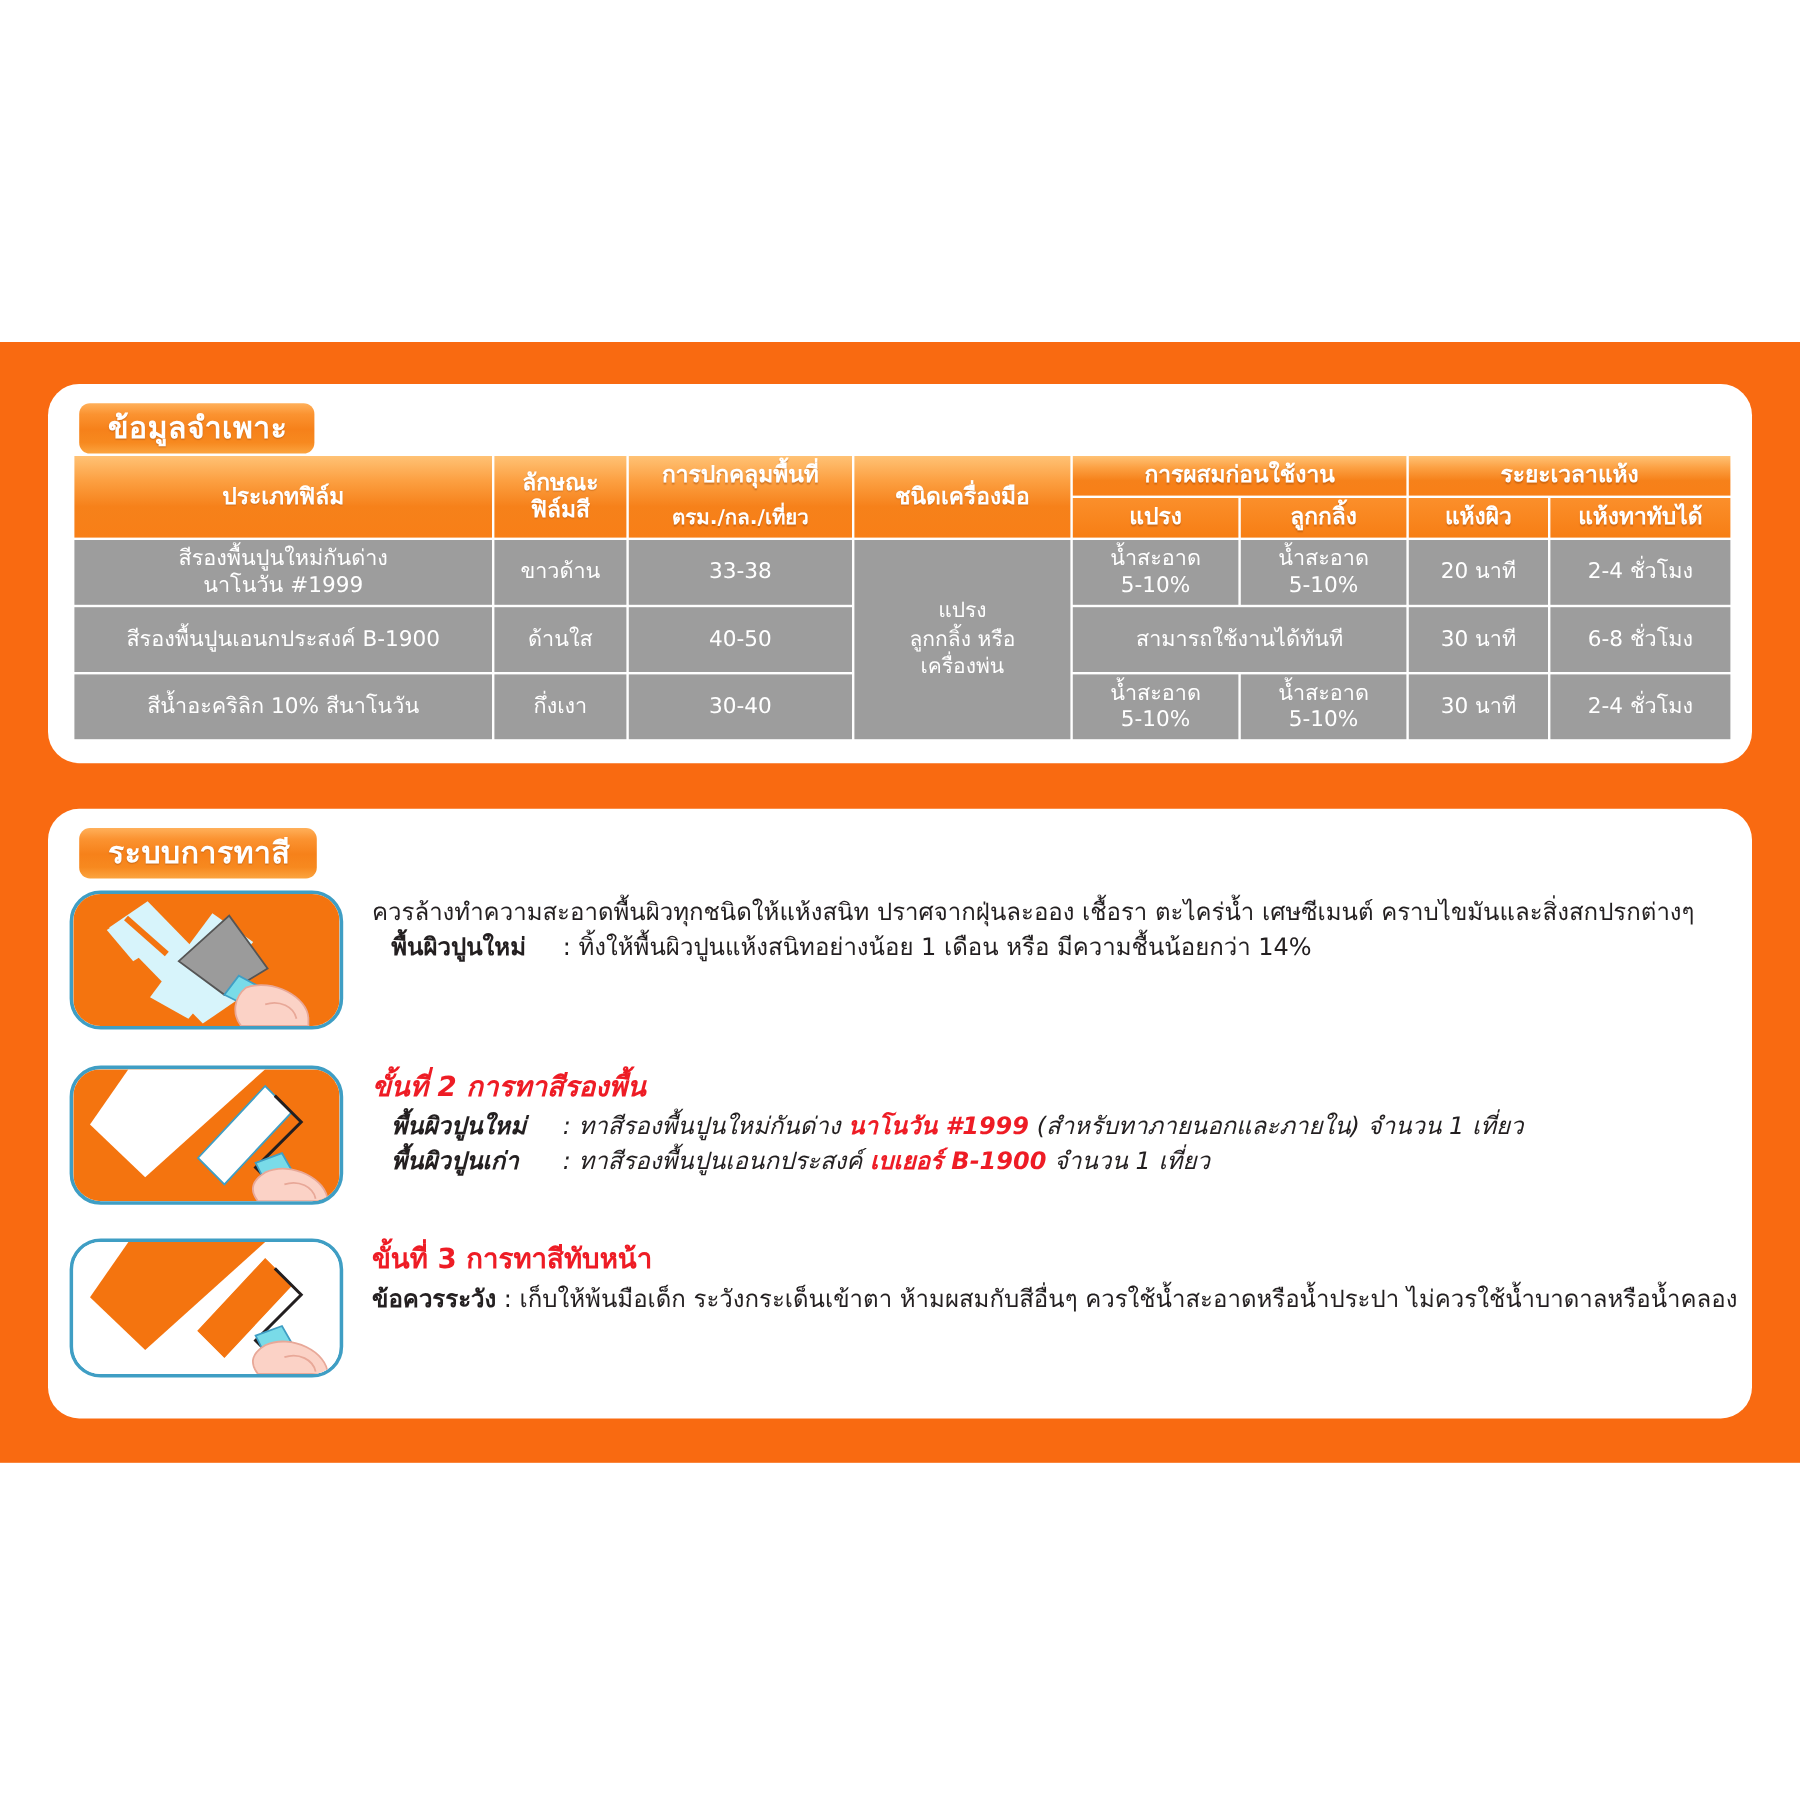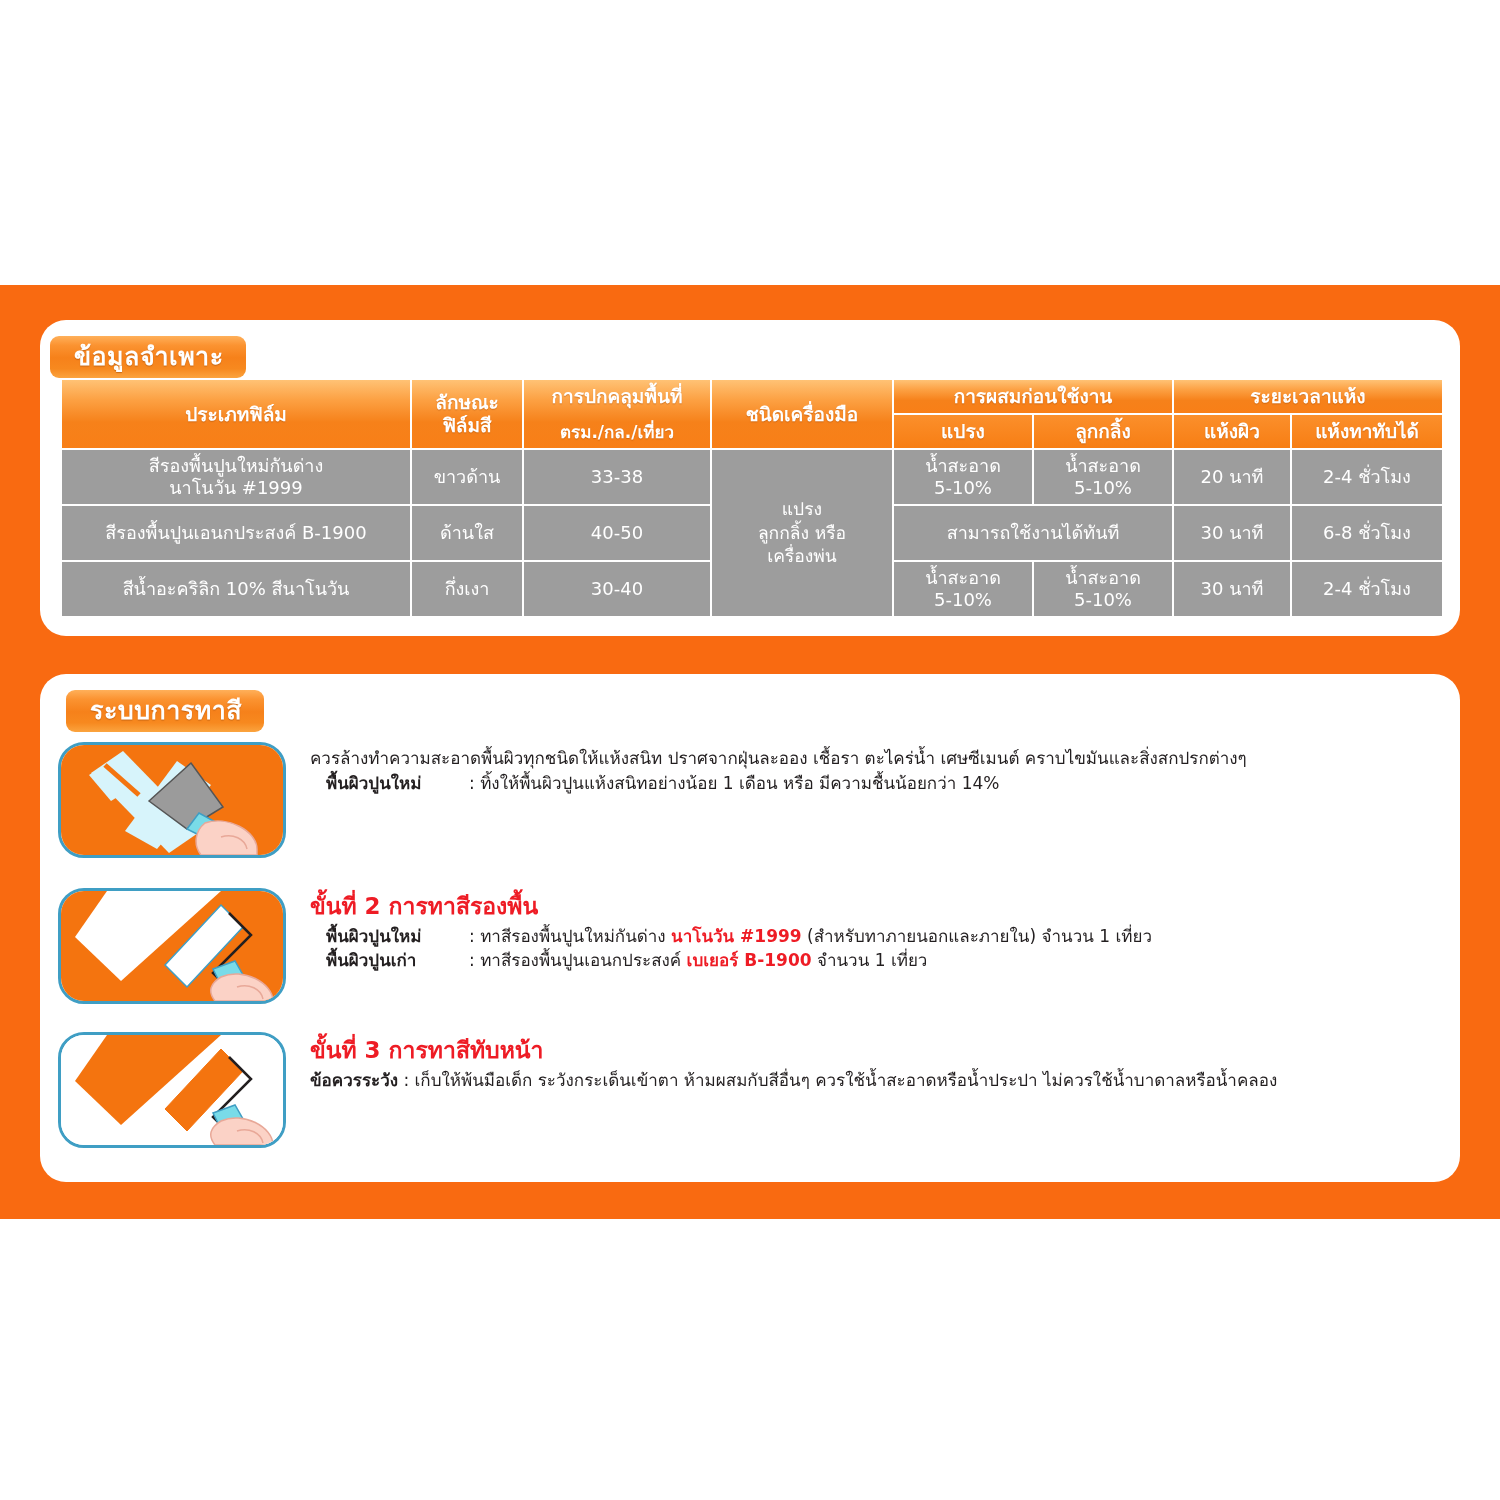--- a/index.html
+++ b/index.html
@@ -36,21 +36,21 @@
         #ffb05a 0%, #fb9331 22%, #f6811a 52%, #f7891f 78%, #fba43f 100%);
     color: #ffffff;
     font-size: 25px;
     font-weight: bold;
     line-height: 42px;
     padding: 0 22px 0 24px;
     white-space: nowrap;
     letter-spacing: .5px;
     text-shadow: 0 1px 1px rgba(140,60,0,.45);
   }
-  #pill-spec  { left: 50px; top: 336px; }
+  #pill-spec  { left: 66px; top: 336px; }
   #pill-steps { left: 66px; top: 690px; }
 
   
   #spec-table {
     position: absolute;
     left: 60px; top: 378px;
     width: 1368px;
     border-collapse: separate;
     border-spacing: 2px;
     table-layout: fixed;
@@ -87,21 +87,21 @@
   }
   #spec-table td.tool { font-size: 17.5px; line-height: 1.35; }
 
   
   .step {
     position: absolute;
     left: 58px;
     width: 1380px;
   }
   #step-1 { top: 742px; }
-  #step-2 { top: 888px; }
+  #step-2 { top: 888px; font-style: italic; }
   #step-3 { top: 1032px; }
 
   .step-icon {
     position: absolute;
     left: 0; top: 0;
     width: 228px; height: 116px;
     border: 3px solid #3f9ec4;
     border-radius: 26px;
     overflow: hidden;
     background: #ffffff;
@@ -112,21 +112,21 @@
   }
   .step-title {
     color: #ee1c25;
     font-weight: bold;
     font-size: 23px;
     line-height: 1.25;
     margin-bottom: 3px;
     white-space: nowrap;
   }
   .step-line {
-    font-size: 17px;
+    font-size: 20px;
     color: #231f20;
     line-height: 1.45;
     white-space: nowrap;
   }
   .step-line b { font-weight: bold; }
   .step-line .red { color: #ee1c25; font-weight: bold; }
   .lbl { font-weight: bold; display: inline-block; }
   .lbl-w { width: 143px; margin-left: 16px; }
 
   svg { display: block; }

